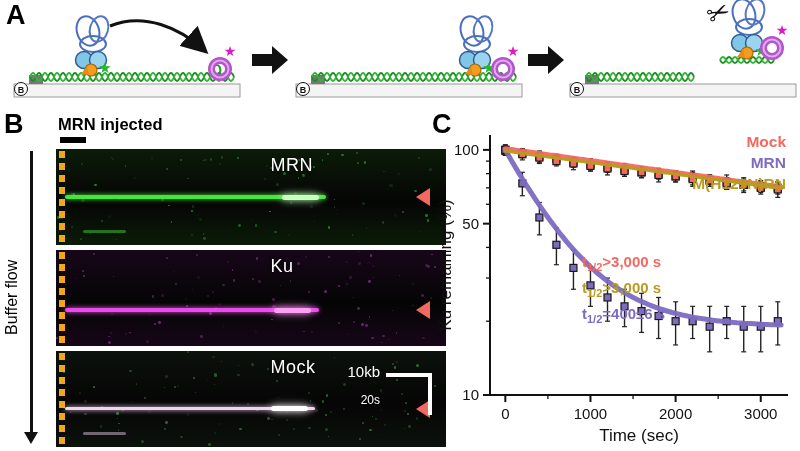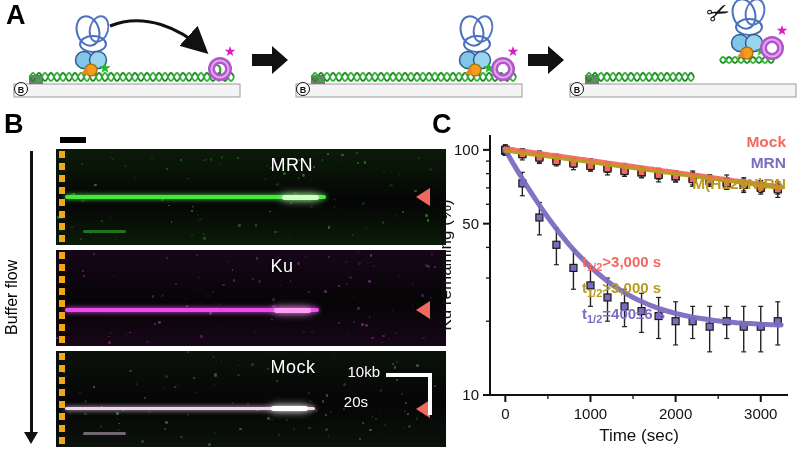--- a/index.html
+++ b/index.html
@@ -18,21 +18,21 @@
   .kymo{position:relative;width:390px;height:96px;margin-bottom:5px;overflow:hidden;background:#0a0a0a}
   .noise{position:absolute;inset:0}
   .barrier{position:absolute;left:3px;top:2px;bottom:2px;width:6px}
   .kymo-line{position:absolute;left:9px;height:3.5px;border-radius:2px}
   .kymo-line-bright{position:absolute;height:5px;border-radius:3px}
   .kymo-label{position:absolute;left:55%;top:6px;color:#fff;font-size:18px;letter-spacing:.5px;text-shadow:0 0 3px rgba(0,0,0,.8)}
   .arrowhead{position:absolute;right:16px;width:0;height:0;border-top:9px solid transparent;border-bottom:9px solid transparent;border-right:14px solid #f4695f}
   .sb-h{position:absolute;right:14px;top:22px;width:46px;height:4px;background:#fff}
   .sb-v{position:absolute;right:14px;top:22px;width:4px;height:42px;background:#fff}
   .sb-kb{position:absolute;right:66px;top:12px;color:#fff;font-size:15px}
-  .sb-s{position:absolute;right:78px;top:42px;color:#fff;font-size:15px}
+  .sb-s{position:absolute;right:66px;top:42px;color:#fff;font-size:12px}
   
   #panelC{position:absolute;left:430px;top:113px;width:370px;height:338px}
   #chart-svg{position:absolute;left:6px;top:6px}
 </style>
 </head>
 <body>
 
 <div id="panelA-wrap">
   <div class="panel-label" style="left:6px;top:0">A</div>
   <svg id="panelA-art" width="800" height="113" viewBox="0 0 800 113">
@@ -115,20 +115,21 @@
           <circle cx="202" cy="48" r="8.5" fill="none" stroke="#e2a9ee" stroke-width="2"></circle>
           <text x="212" y="35" fill="#e018c8" font-size="14" text-anchor="middle">★</text>
         </g>
         <text x="142" y="26" font-size="27" fill="#111" transform="rotate(-25 142 26)">✂</text>
       </g>
     </svg>
 </div>
 
 <div id="panelB">
   <div class="panel-label" style="left:4px;top:-4px">B</div>
+  <div class="injected">MRN injected</div>
   <div class="inject-bar"></div>
   <div class="flow-text">Buffer flow</div>
   <div class="flow-arrow">
       <div class="head"></div>
     </div>
 
   <div class="kymo-stack">
     <div class="kymo" style="background: linear-gradient(rgb(11, 28, 8) 0%, rgb(5, 5, 5) 55%, rgb(11, 28, 8) 100%);">
       <div class="noise">
           <i style="position: absolute; left: 55.9%; top: 85.3%; width: 2.6px; height: 2.6px; border-radius: 50%; background: rgba(70, 210, 70, 0.32);"></i>

